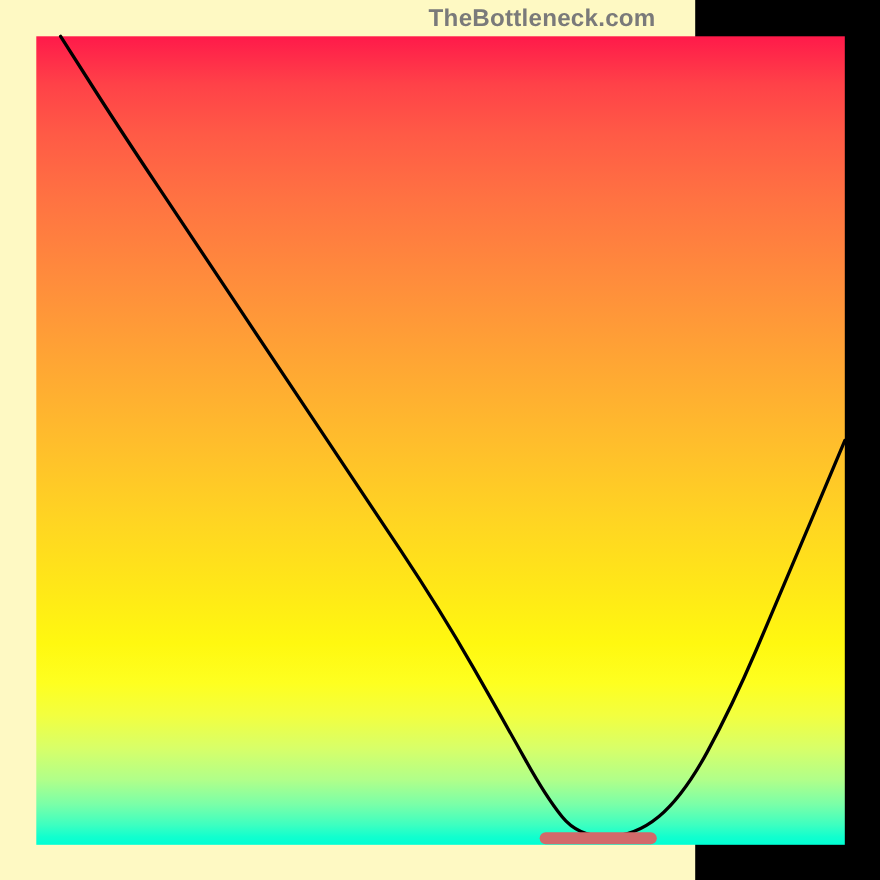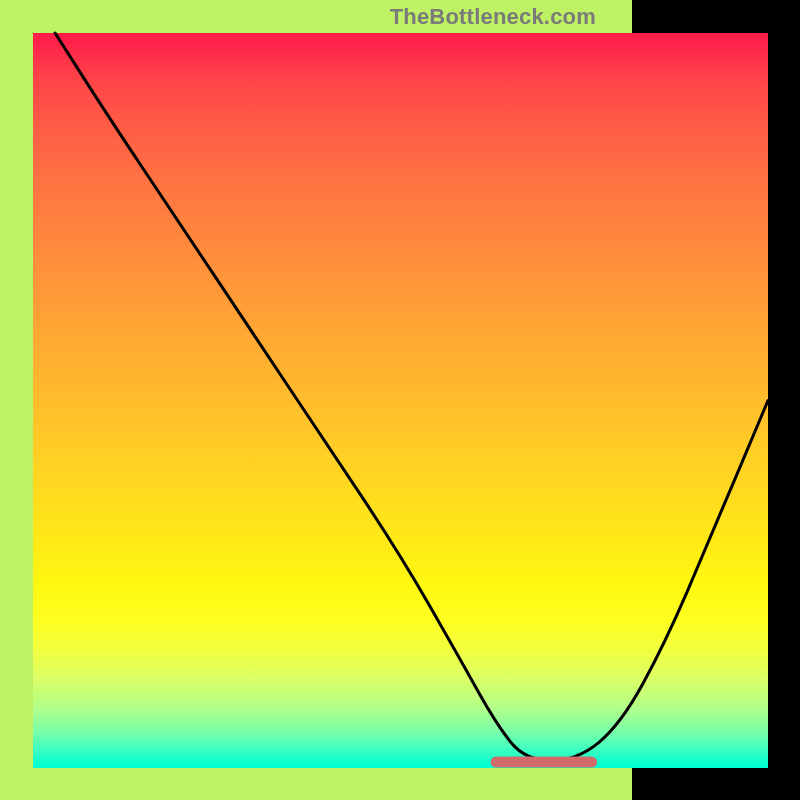--- a/index.html
+++ b/index.html
@@ -9,21 +9,21 @@
     height: 800px;
     background: #000;
     overflow: hidden;
   }
   .frame {
     position: absolute;
     top: 0;
     left: 0;
     width: 632px;
     height: 800px;
-    background: #bef264;
+    background: #fef9c3;
   }
   .plot-area {
     position: absolute;
     top: 33px;
     left: 33px;
     width: 735px;
     height: 735px;
     background: linear-gradient(
       to bottom,
       #ff1a4a 0%,

